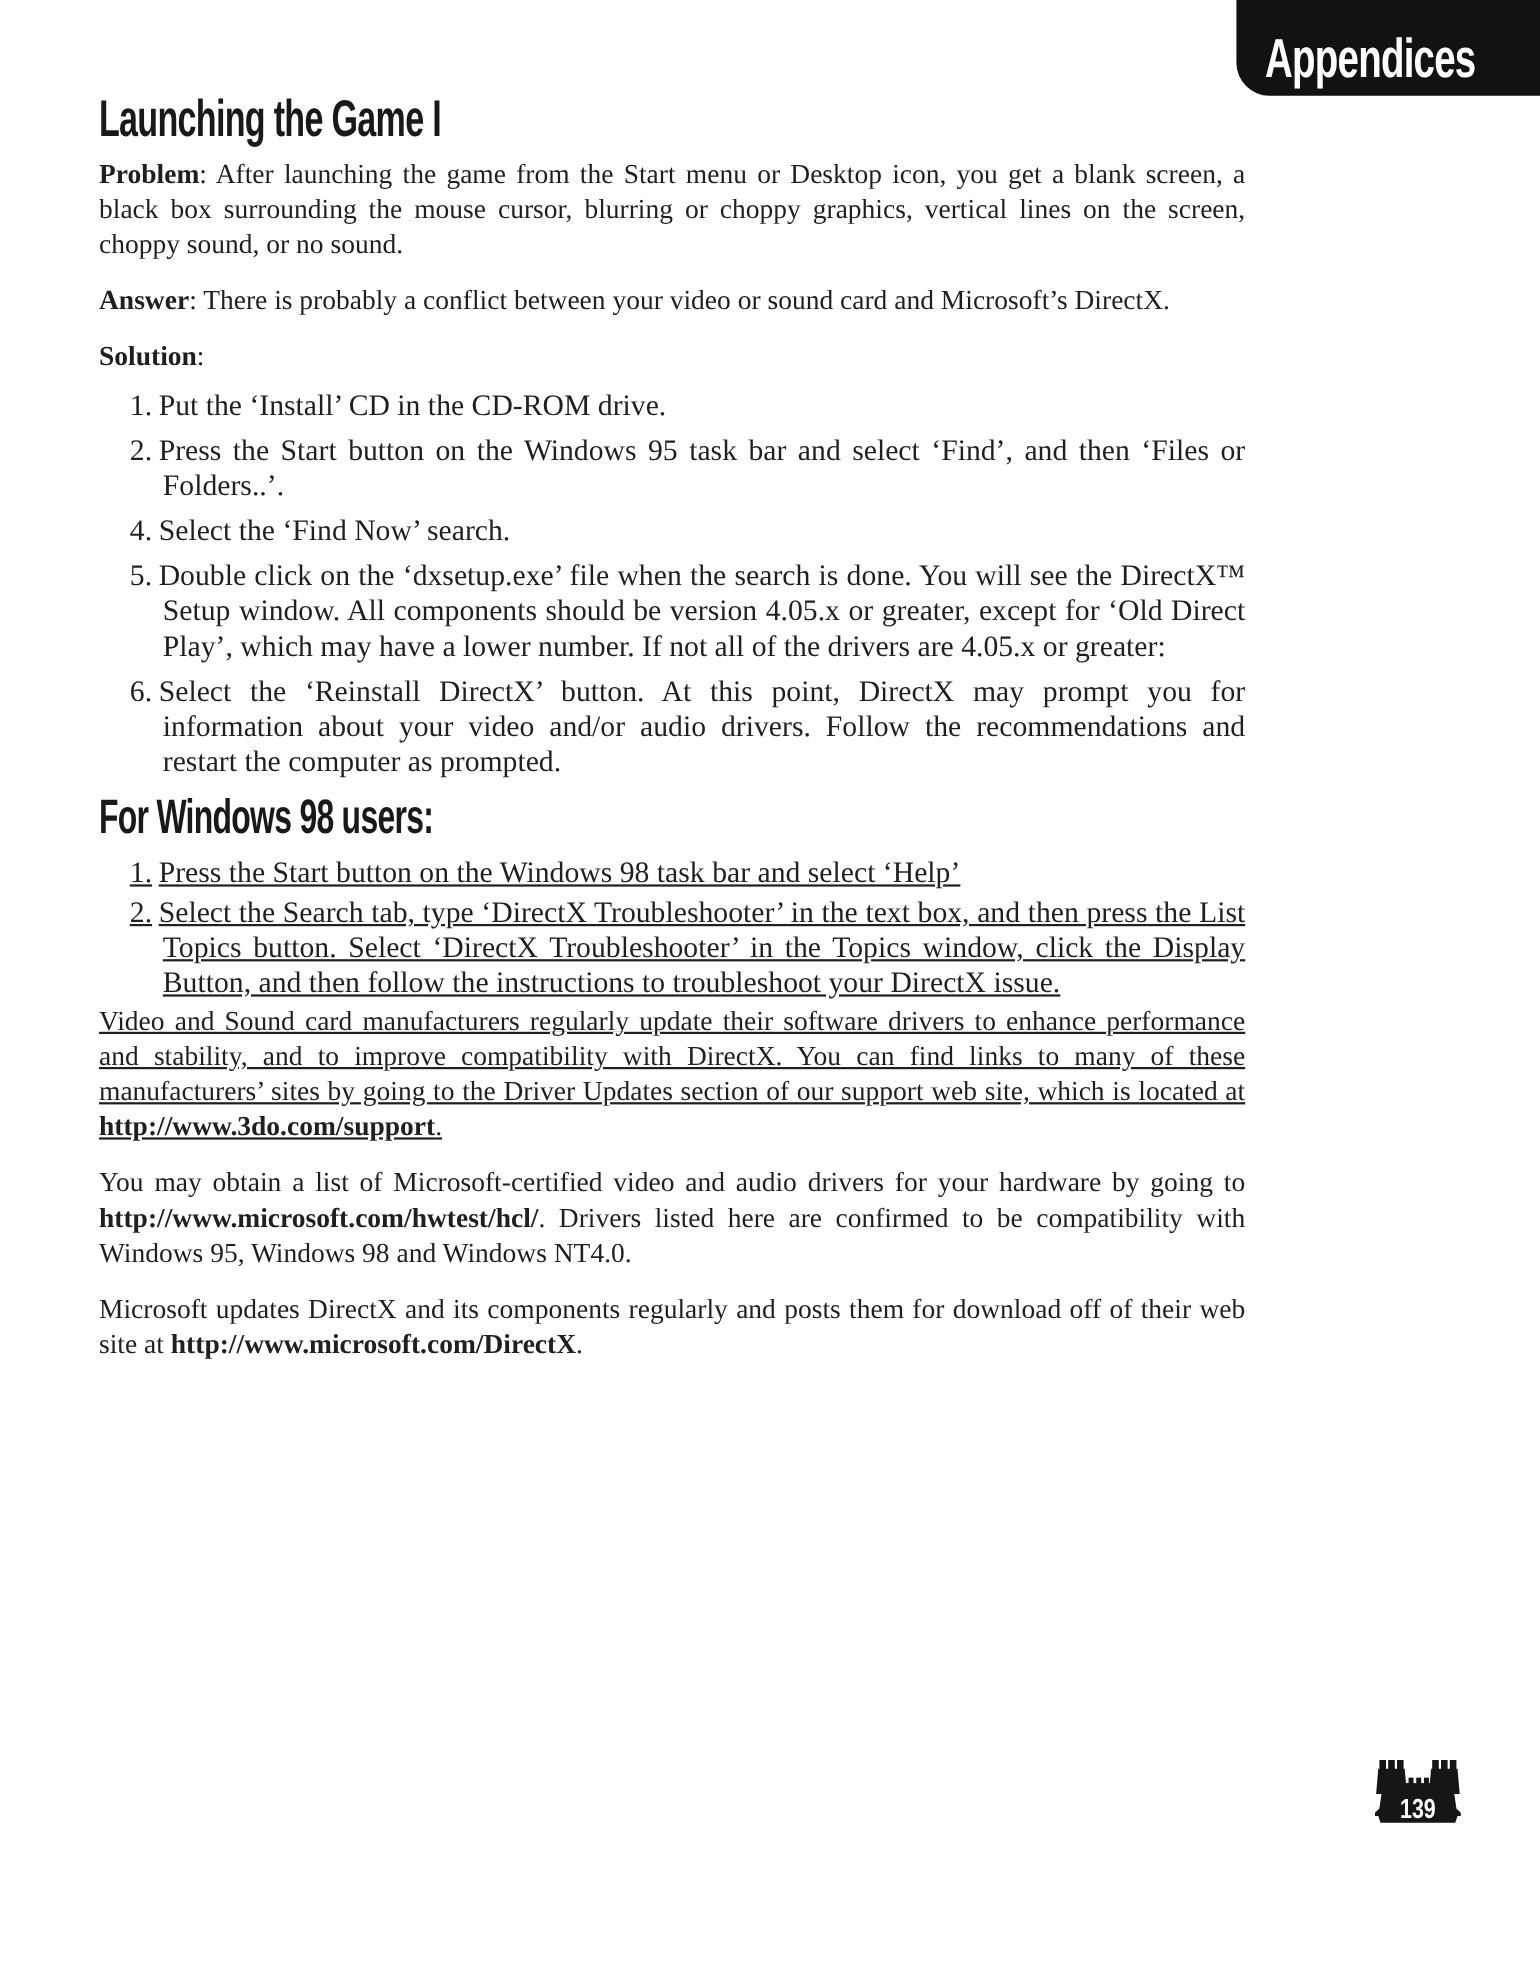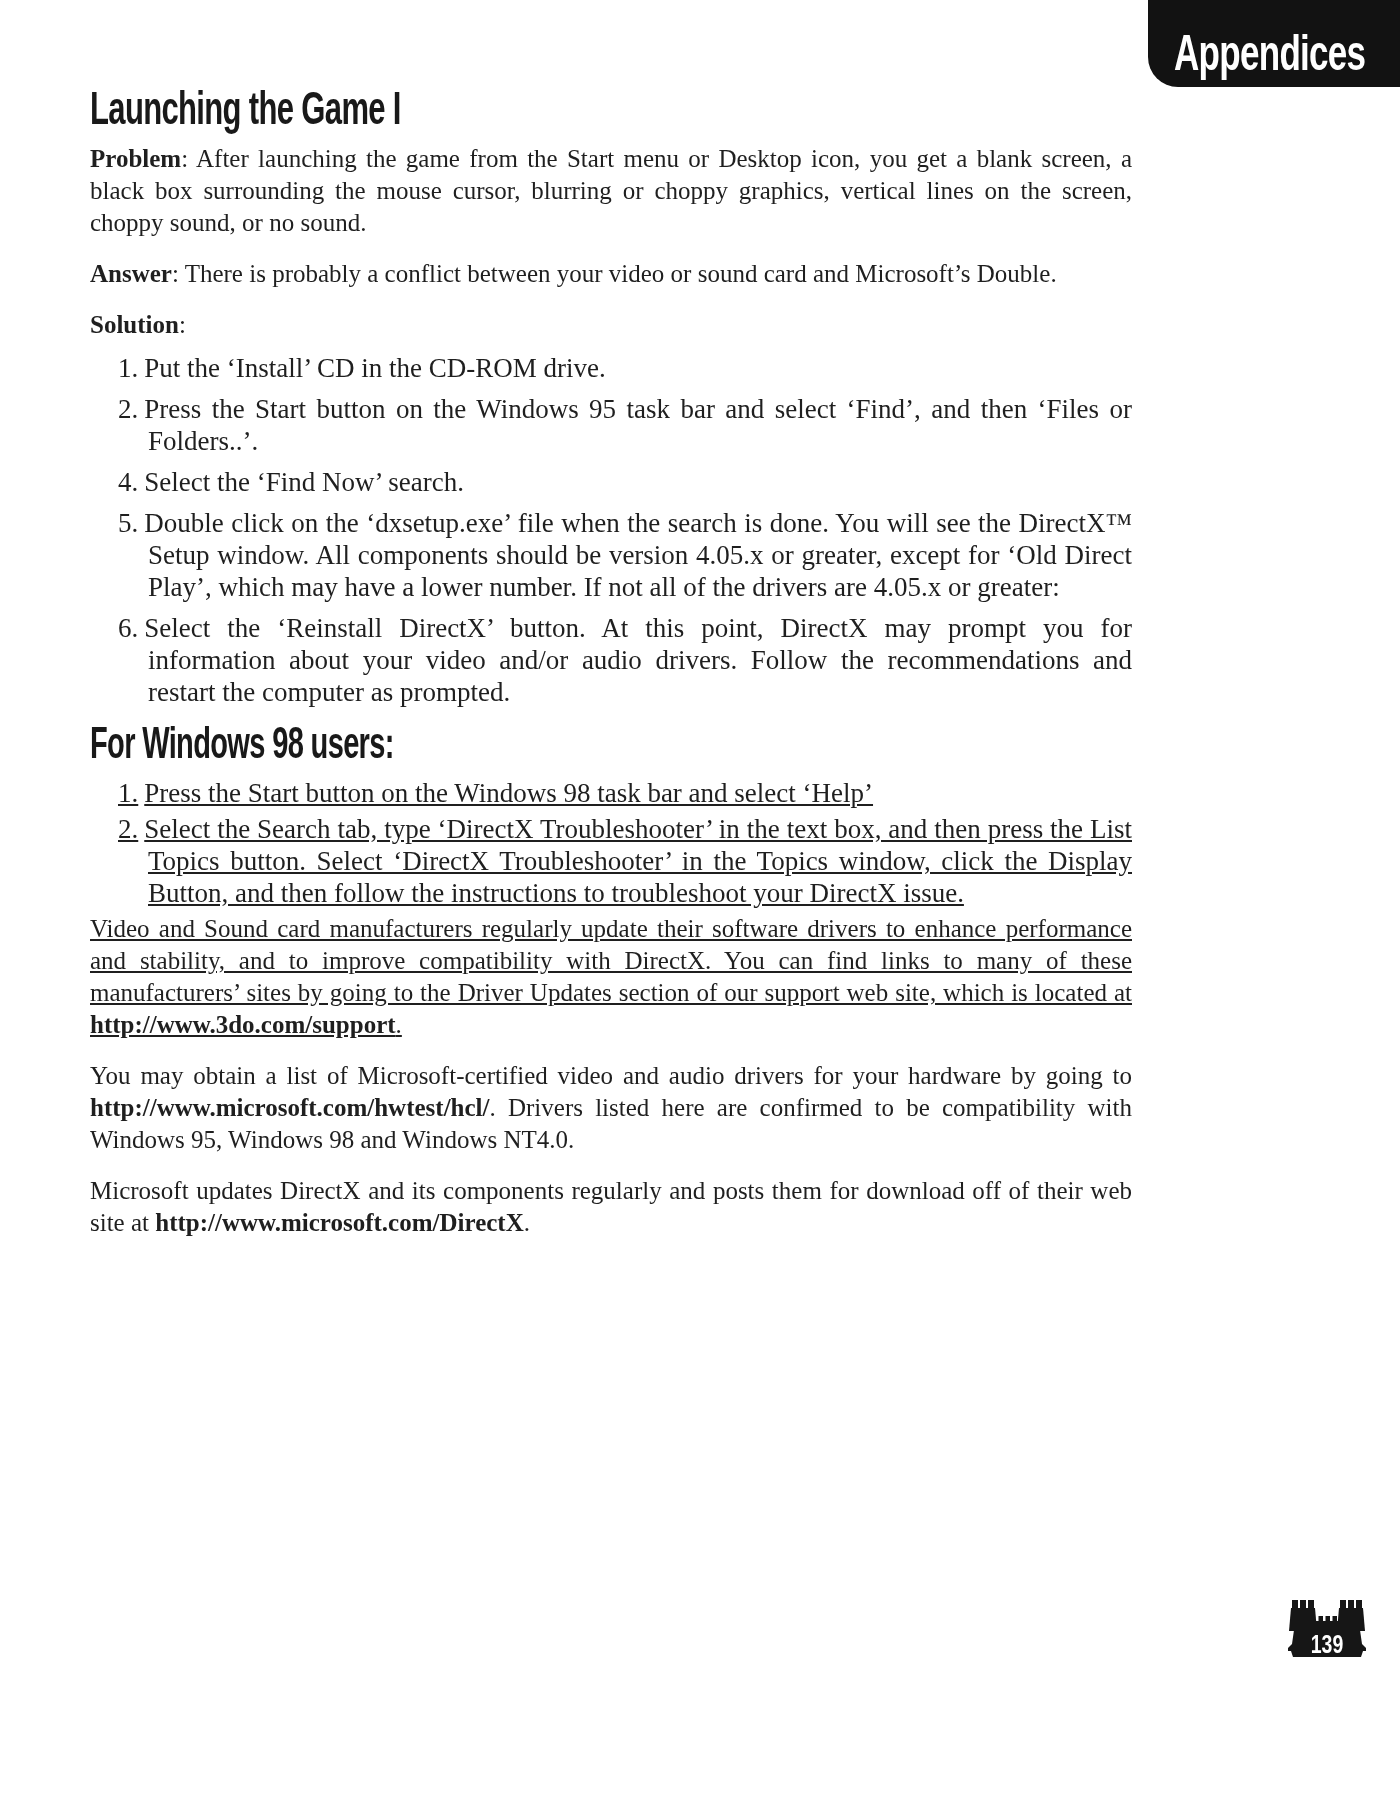--- a/index.html
+++ b/index.html
@@ -6,21 +6,21 @@
   body{
     width:1400px;height:1800px;
     background:#ffffff;
     font-family:"Liberation Serif", serif;
     color:#1f1f1f;
     position:relative;
     overflow:hidden;
   }
   .banner{
     position:absolute;top:0;right:0;
-    width:252px;height:87px;
+    width:276px;height:87px;
     background:#121212;
     border-bottom-left-radius:30px;
     box-sizing:border-box;
     display:flex;align-items:flex-end;
     padding:0 0 5px 26px;
   }
   .cond{
     display:inline-block;
     font-family:"Liberation Sans", sans-serif;
     font-weight:bold;
@@ -61,37 +61,37 @@
     font-size:27px;line-height:32px;
     text-align:justify;
     padding-left:58px;
     text-indent:-30px;
     margin-bottom:9px;
   }
   ol.steps.tight li{margin-bottom:4px;text-decoration:underline;}
   ol.steps .num{padding-right:6px;}
   .castle{
     position:absolute;
-    left:1287px;top:1598px;
+    left:1249px;top:1598px;
     width:80px;height:66px;
   }
 </style>
 </head>
 <body>
 
 <div class="banner">
   <span class="cond">Appendices</span>
 </div>
 
 <div class="content">
   <h1><span class="cond">Launching the Game I</span></h1>
 
   <p><b>Problem</b><span>: After launching the game from the Start menu or Desktop icon, you get a blank screen, a black box surrounding the mouse cursor, blurring or choppy graphics, vertical lines on the screen, choppy sound, or no sound.</span></p>
 
-  <p><b>Answer</b><span>: There is probably a conflict between your video or sound card and Microsoft’s Double.</span></p>
+  <p><b>Answer</b><span>: There is probably a conflict between your video or sound card and Microsoft’s DirectX.</span></p>
 
   <p class="label"><b>Solution</b><span>:</span></p>
 
   <ol class="steps">
       <li><span class="num">1.</span><span>Put the ‘Install’ CD in the CD-ROM drive.</span></li>
       <li><span class="num">2.</span><span>Press the Start button on the Windows 95 task bar and select ‘Find’, and then ‘Files or Folders..’.</span></li>
       <li><span class="num">4.</span><span>Select the ‘Find Now’ search.</span></li>
       <li><span class="num">5.</span><span>Double click on the ‘dxsetup.exe’ file when the search is done.  You will see the DirectX™ Setup window.  All components should be version 4.05.x or greater, except for ‘Old Direct Play’, which may have a lower number.  If not all of the drivers are 4.05.x or greater:</span></li>
       <li><span class="num">6.</span><span>Select the ‘Reinstall DirectX’ button.  At this point, DirectX may prompt you for information about your video and/or audio drivers. Follow the recommendations and restart the computer as prompted.</span></li>
     </ol>

